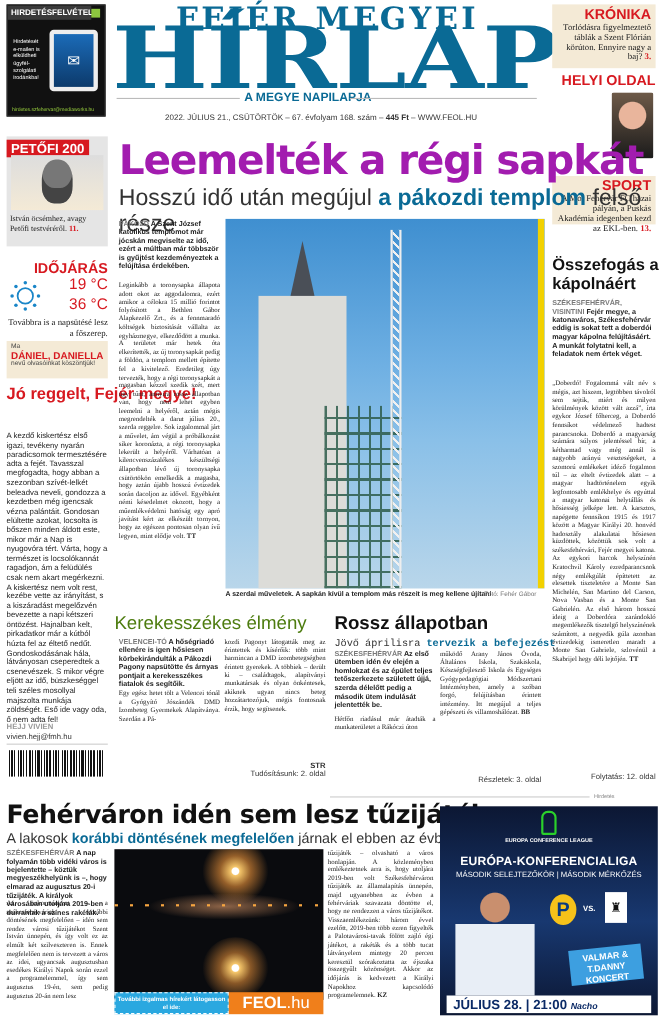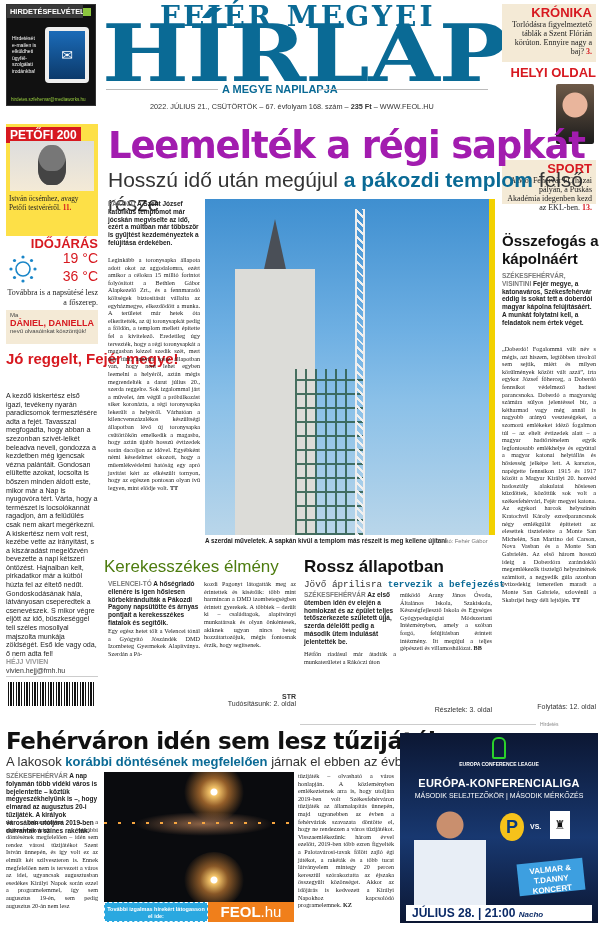--- a/index.html
+++ b/index.html
@@ -30,21 +30,21 @@
 .teaser-title{font-family:"Liberation Sans",sans-serif;font-weight:bold;font-size:13px;color:#d71920;text-align:right;line-height:14px}
 .teaser-text{font-family:Liberation Serif, serif;font-size:8px;line-height:9px;text-align:right;color:#222}
 #kronika{left:502px;top:4px;width:94px;height:58px}
 #helyi{left:502px;top:66px;width:94px;height:92px}
 #sport{left:502px;top:160px;width:94px;height:44px}
 #macher-photo{right:6px;top:84px;width:38px;height:60px;background:radial-gradient(circle at 50% 35%,#e9b59c 0 12px,transparent 13px),linear-gradient(#6e5a48,#1b1b1b);border-radius:2px}
 
 #main-headline{left:108px;top:124px;font-family:"DejaVu Sans",sans-serif;font-weight:bold;font-size:37px;letter-spacing:-1.2px;color:#a21caf;line-height:44px}
 #main-sub{left:108px;top:168px;font-family:"Liberation Sans",sans-serif;font-size:21px;color:#333}
 
-#petofi{left:6px;top:124px;width:92px;height:112px;background:#fde047}
+#petofi{left:6px;top:124px;width:92px;height:100px;background:#e5e5e5}
 #petofi .tab{background:#d71920;color:#fff;font-family:"Liberation Sans",sans-serif;font-weight:bold;font-size:12px;padding:1px 4px;display:inline-block}
 #petofi .img{position:absolute;left:4px;top:17px;width:84px;height:50px;background:linear-gradient(#ddd,#f4ead6);overflow:hidden}
 #petofi .img .face{position:absolute;left:28px;top:4px;width:28px;height:40px;border-radius:45% 45% 40% 40%;background:#777;box-shadow:inset 0 -14px 0 #444}
 #petofi .cap{position:absolute;left:3px;top:70px;width:88px;font-family:"Liberation Serif",serif;font-size:7.3px;line-height:9px}
 #weather{left:6px;top:236px;width:92px;height:70px}
 #weather .title{position:absolute;right:0;top:0;font-family:"Liberation Sans",sans-serif;font-weight:bold;font-size:13px;color:#d71920}
 #weather .t1,#weather .t2{position:absolute;right:0;font-family:"Liberation Sans",sans-serif;font-weight:normal;font-size:14px;color:#d71920}
 #weather .t1{top:14px}#weather .t2{top:32px}
 #weather .sun{position:absolute;left:2px;top:18px;width:30px;height:30px}
 #weather .desc{position:absolute;left:0;top:52px;width:92px;text-align:right;font-family:"Liberation Serif",serif;font-size:8px;line-height:10px}
@@ -120,21 +120,21 @@
   <div class="tablet">
       <div class="scr">✉</div>
     </div>
   <div class="mail">hirdetes.szfehervar@mediaworks.hu</div>
 </div>
 <div id="logo-top" class="abs">FEJÉR MEGYEI</div>
 <div id="logo-main" class="abs">HÍRLAP</div>
 <div id="subtitle-line-l" class="abs"></div>
 <div id="subtitle" class="abs">A MEGYE NAPILAPJA</div>
 <div id="subtitle-line-r" class="abs"></div>
-<div id="dateline" class="abs"><span>2022. JÚLIUS 21., CSÜTÖRTÖK – 67. évfolyam 168. szám – </span><b>235 Ft</b><span> – WWW.FEOL.HU</span></div>
+<div id="dateline" class="abs"><span>2022. JÚLIUS 21., CSÜTÖRTÖK – 67. évfolyam 168. szám – </span><b>445 Ft</b><span> – WWW.FEOL.HU</span></div>
 
 <div id="kronika" class="abs teaser-box">
   <div class="teaser-title">KRÓNIKA</div>
   <div class="teaser-text"><span>Torlódásra figyelmeztető táblák a Szent Flórián körúton. Ennyire nagy a baj?</span> <b class="red">3.</b></div>
 </div>
 <div id="helyi" class="abs">
   <div class="teaser-title">HELYI OLDAL</div>
 </div>
 <div id="macher-photo" class="abs"></div>
 <div id="sport" class="abs teaser-box">

